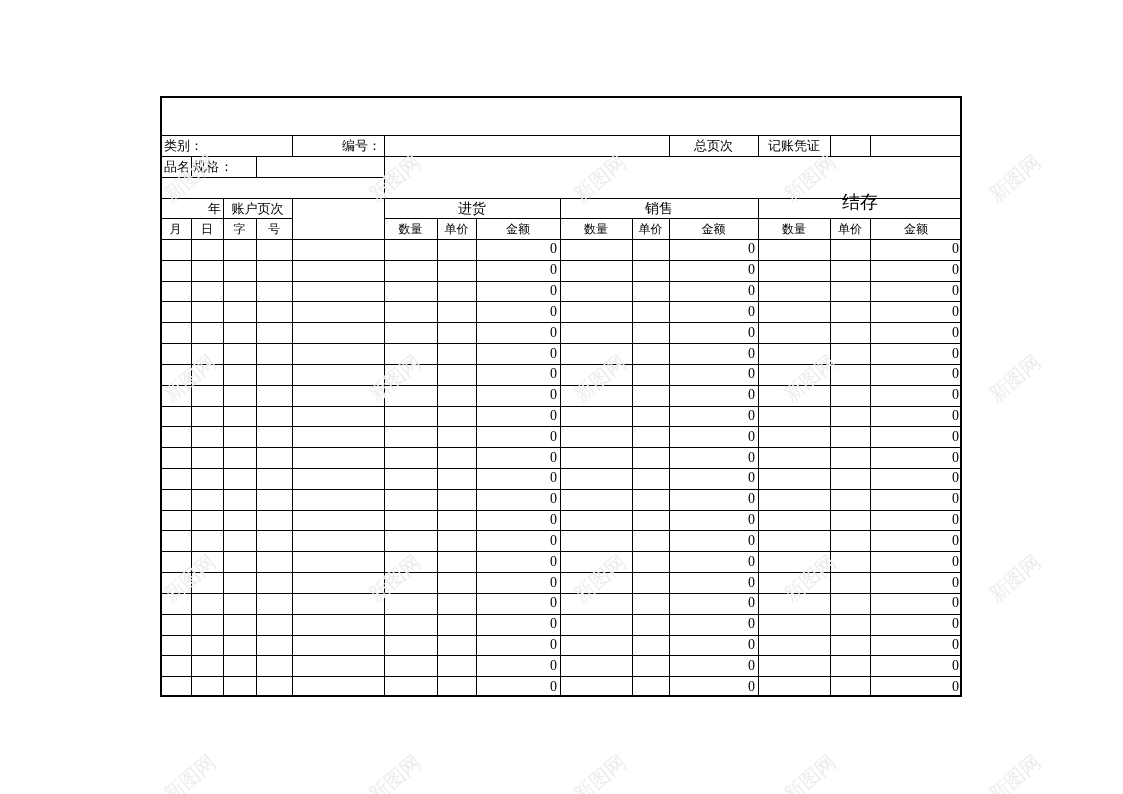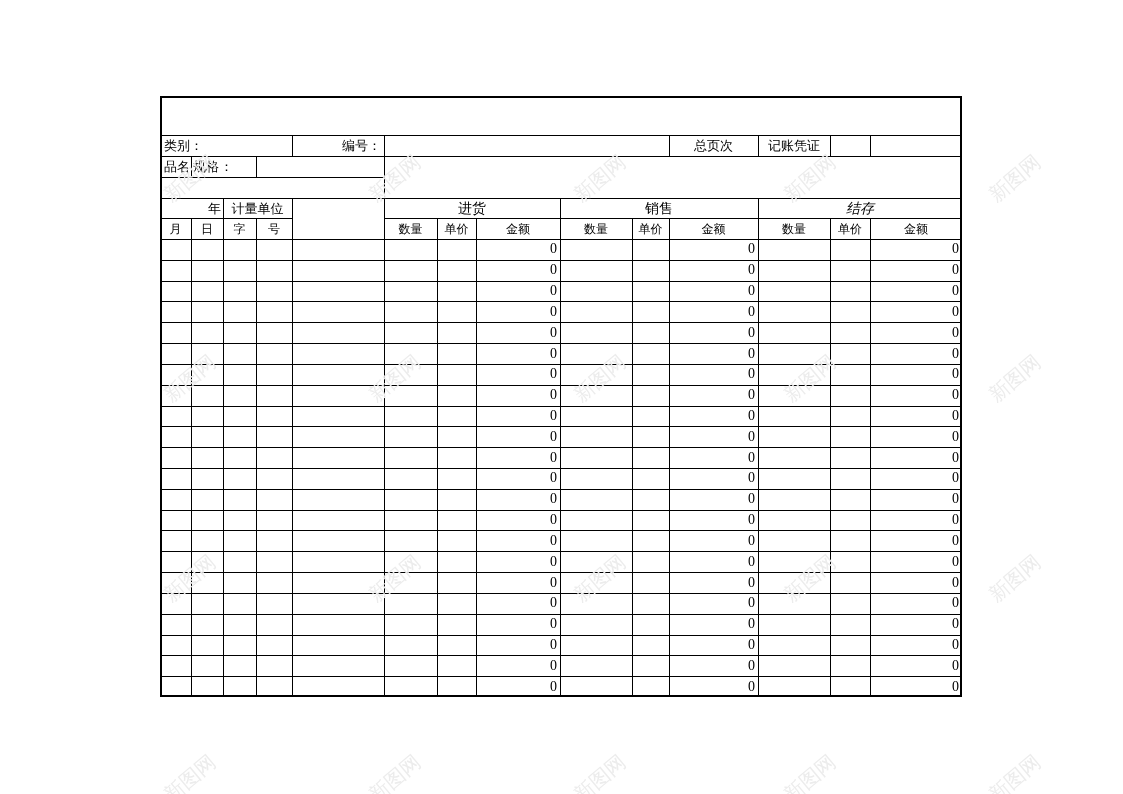--- a/index.html
+++ b/index.html
@@ -39,24 +39,24 @@
 
   <div class="cell left" style="left:161px;top:156px;width:30px;height:21px;">品名</div>
   <div class="cell left" style="left:191px;top:156px;width:65px;height:21px;padding-left:2px;">
     <span>规格</span>
     <span style="margin-left:1px;">：</span>
   </div>
   <div class="cell" style="left:256px;top:156px;width:128px;height:21px;"></div>
   <div class="cell" style="left:384px;top:156px;width:578px;height:42px;"></div>
 
   <div class="cell right" style="left:161px;top:198px;width:62px;height:20px;padding-right:2px;">年</div>
-  <div class="cell center" style="left:223px;top:198px;width:69px;height:20px;">计量单位</div>
+  <div class="cell center" style="left:223px;top:198px;width:69px;height:20px;">账户页次</div>
   <div class="cell center" style="left:384px;top:198px;width:176px;height:20px;font-size:14px;">进货</div>
   <div class="cell center" style="left:560px;top:198px;width:198px;height:20px;font-size:14px;">销售</div>
-  <div class="cell center" style="left:758px;top:198px;width:204px;height:20px;font-size:14px;font-style:italic;">结存</div>
+  <div class="cell center" style="left:758px;top:192px;width:204px;height:20px;font-size:18px;">结存</div>
 
   <div class="cell center small" style="left:160px;top:218px;width:31px;height:21px;">月</div>
   <div class="cell center small" style="left:191px;top:218px;width:32px;height:21px;">日</div>
   <div class="cell center small" style="left:223px;top:218px;width:33px;height:21px;">字</div>
   <div class="cell center small" style="left:256px;top:218px;width:36px;height:21px;">号</div>
 
   <div class="cell center small" style="left:384px;top:218px;width:53px;height:21px;">数量</div>
   <div class="cell center small" style="left:437px;top:218px;width:39px;height:21px;">单价</div>
   <div class="cell center small" style="left:476px;top:218px;width:84px;height:21px;">金额</div>
   <div class="cell center small" style="left:560px;top:218px;width:72px;height:21px;">数量</div>

